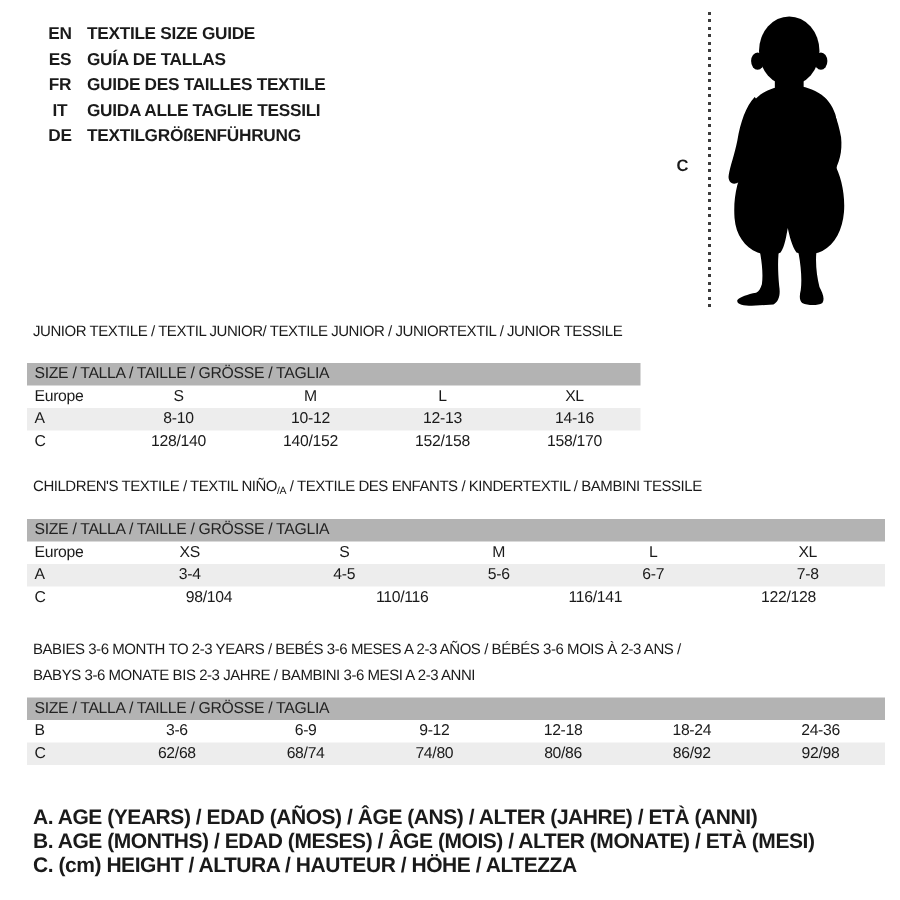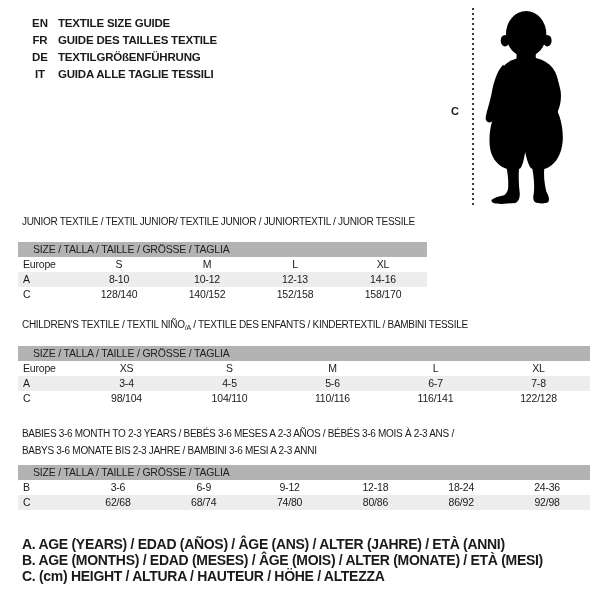--- a/index.html
+++ b/index.html
@@ -25,50 +25,54 @@
 
   
   .section-title{font-size:10px;font-weight:normal;letter-spacing:-0.3px;white-space:nowrap;}
   .section-title .subscript{font-size:7px;vertical-align:-2px;}
   .title-line{line-height:17px;}
 
   
   .tbl{left:18px;}
   .tbl-band{
     height:15px;line-height:15px;background:#b3b3b3;color:#222;
-    font-size:10.5px;padding-left:15px;letter-spacing:-0.2px;white-space:nowrap;
+    font-size:10.5px;padding-left:5px;letter-spacing:-0.2px;white-space:nowrap;
   }
   .tbl-row{display:flex;height:15px;line-height:15px;font-size:10.5px;letter-spacing:-0.2px;}
   .tbl-row.shaded{background:#ededed;}
   .tbl-label{width:52px;padding-left:5px;flex:none;}
   .tbl-cell{flex:1;text-align:center;}
 
   
   .notes{left:22px;top:536px;}
   .note-line{line-height:16px;font-size:14px;font-weight:bold;letter-spacing:-0.3px;white-space:nowrap;}
 </style>
 </head>
 <body>
 
 <div class="abs lang-header">
   <div class="lang-row">
     <span class="lang-code">EN</span>
     <span class="lang-title">TEXTILE SIZE GUIDE</span>
   </div>
   <div class="lang-row">
+    <span class="lang-code">ES</span>
+    <span class="lang-title">GUÍA DE TALLAS</span>
+  </div>
+  <div class="lang-row">
     <span class="lang-code">FR</span>
     <span class="lang-title">GUIDE DES TAILLES TEXTILE</span>
   </div>
   <div class="lang-row">
+    <span class="lang-code">IT</span>
+    <span class="lang-title">GUIDA ALLE TAGLIE TESSILI</span>
+  </div>
+  <div class="lang-row">
     <span class="lang-code">DE</span>
     <span class="lang-title">TEXTILGRÖßENFÜHRUNG</span>
-  </div>
-  <div class="lang-row">
-    <span class="lang-code">IT</span>
-    <span class="lang-title">GUIDA ALLE TAGLIE TESSILI</span>
   </div>
 </div>
 
 <div class="abs height-line"></div>
 <div class="abs figure-label">C</div>
 <svg class="abs baby-svg" width="96" height="200" viewBox="0 0 100 200" xmlns="http://www.w3.org/2000/svg">
   <g fill="#000000">
 
     <ellipse cx="46" cy="26" rx="21" ry="24"></ellipse>
 
@@ -134,21 +138,20 @@
     <span class="tbl-label">A</span>
     <span class="tbl-cell">3-4</span>
     <span class="tbl-cell">4-5</span>
     <span class="tbl-cell">5-6</span>
     <span class="tbl-cell">6-7</span>
     <span class="tbl-cell">7-8</span>
   </div>
   <div class="tbl-row">
     <span class="tbl-label">C</span>
     <span class="tbl-cell">98/104</span>
-    <span class="tbl-cell">104/110</span>
     <span class="tbl-cell">110/116</span>
     <span class="tbl-cell">116/141</span>
     <span class="tbl-cell">122/128</span>
   </div>
 </div>
 
 <div class="abs" style="left:22px;top:425px;">
   <div class="section-title title-line">BABIES 3-6 MONTH TO 2-3 YEARS / BEBÉS 3-6 MESES A 2-3 AÑOS / BÉBÉS 3-6 MOIS À 2-3 ANS /</div>
   <div class="section-title title-line">BABYS 3-6 MONATE BIS 2-3 JAHRE / BAMBINI 3-6 MESI A 2-3 ANNI</div>
 </div>

